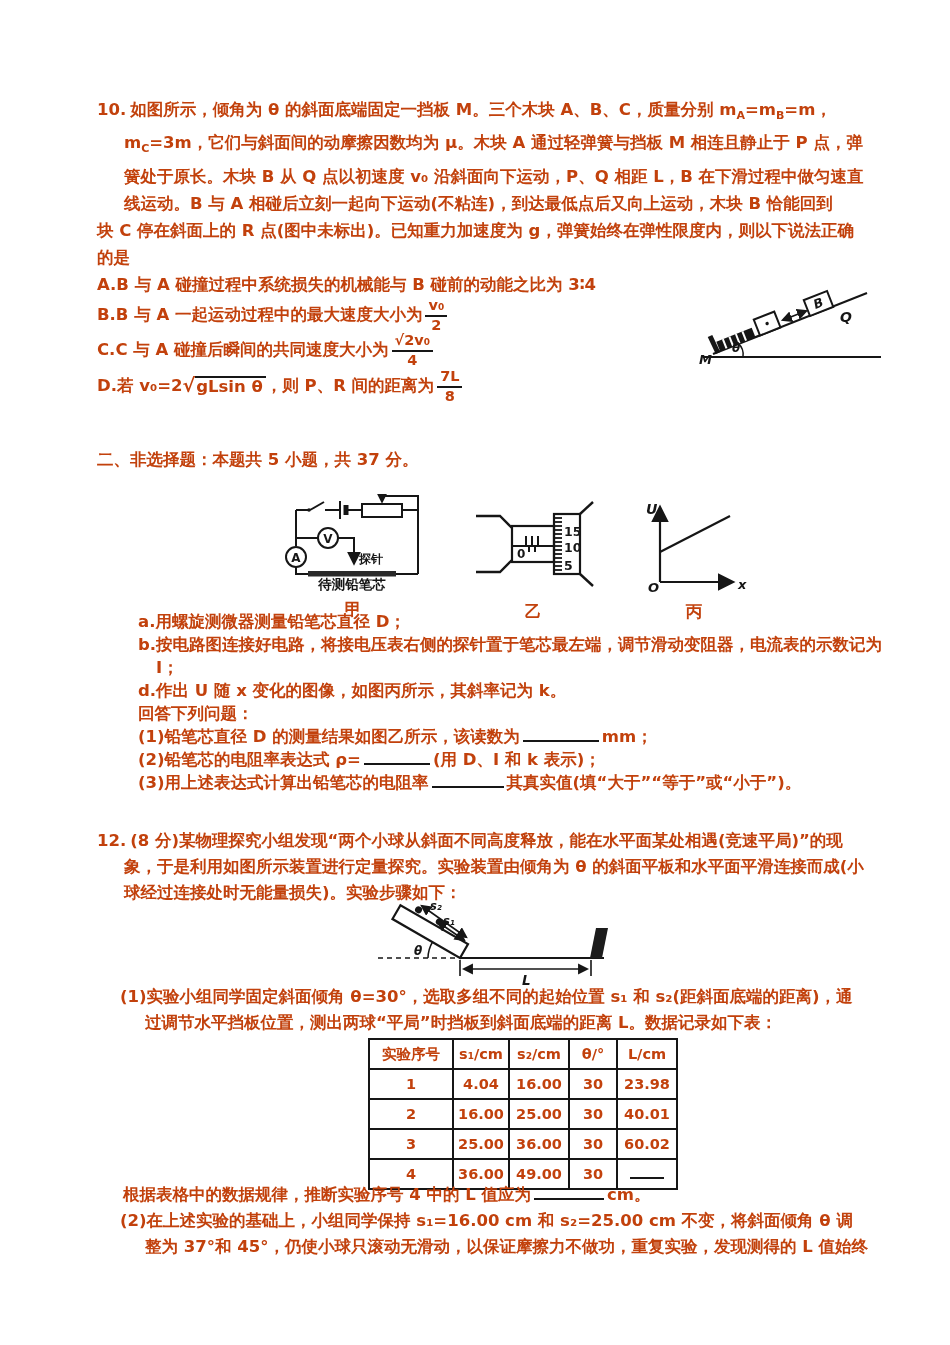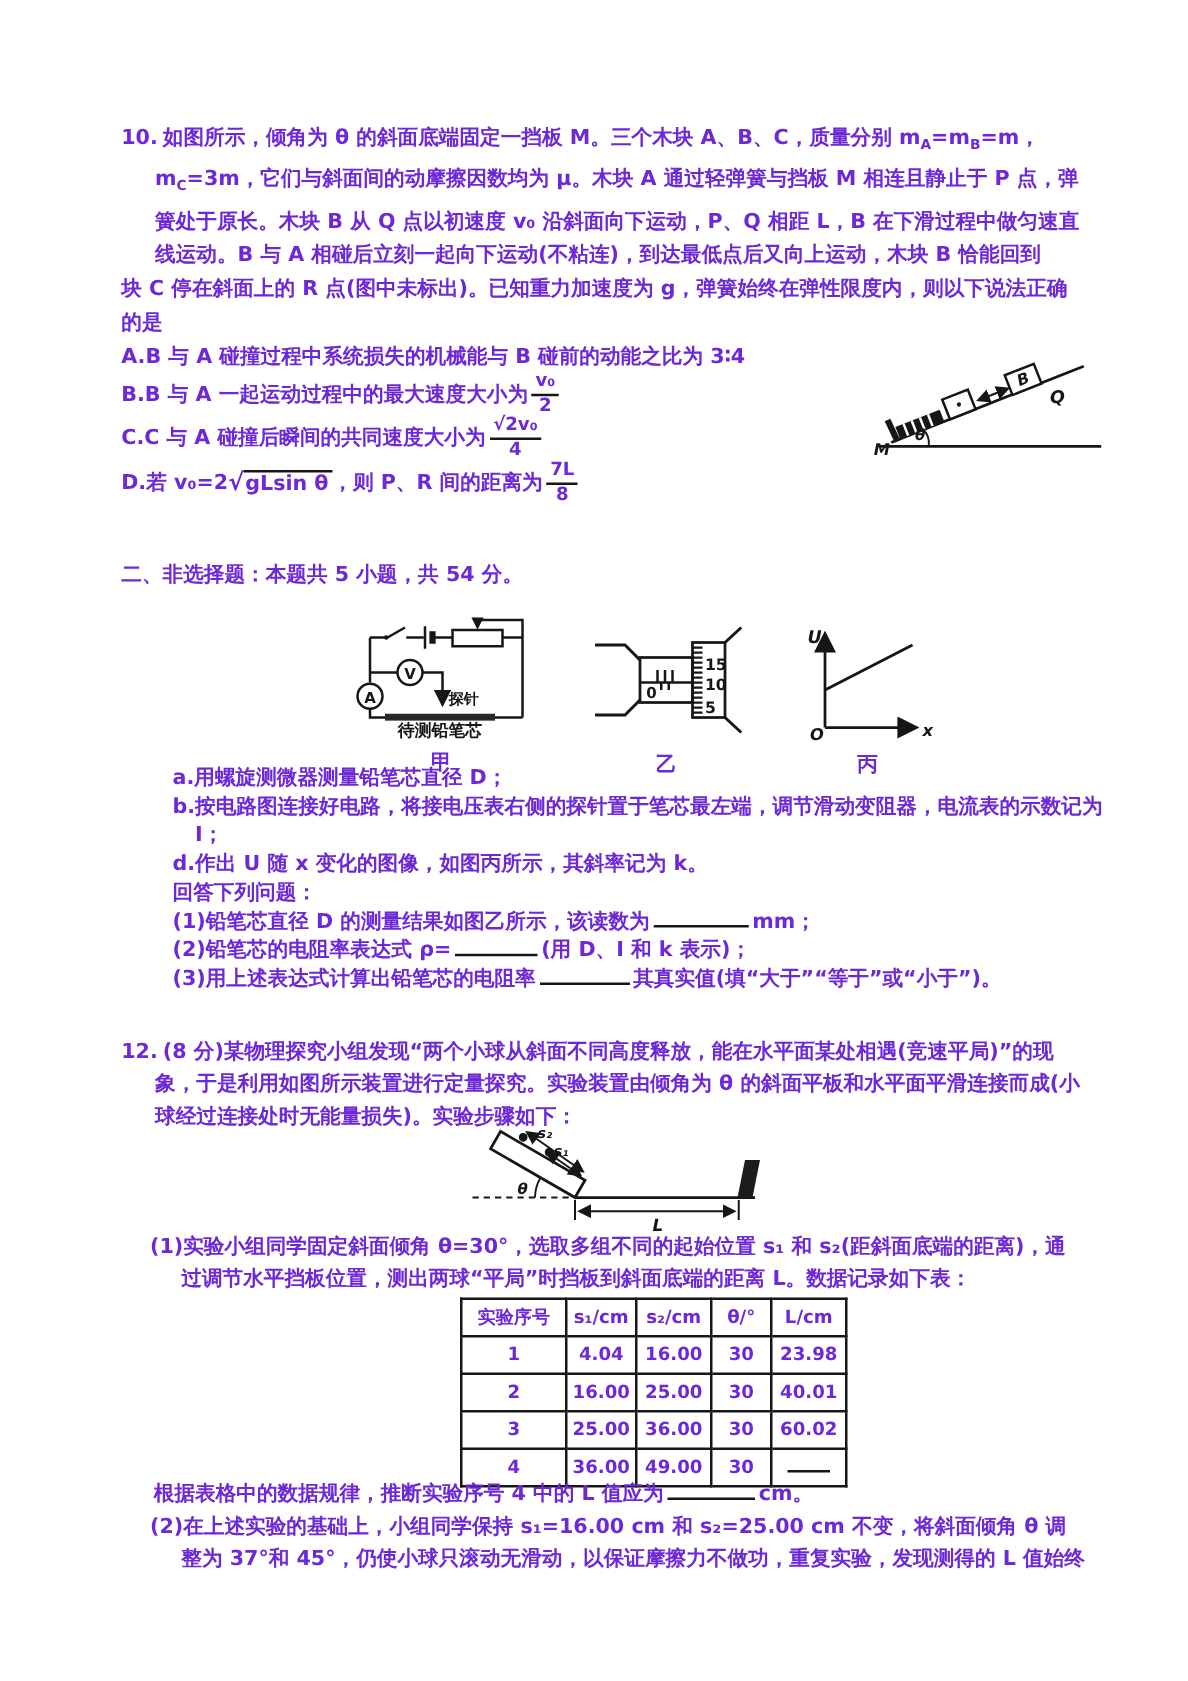--- a/index.html
+++ b/index.html
@@ -1,18 +1,18 @@
 <!DOCTYPE html>
 <html><head>
 <meta charset="utf-8">
 <style>
   html,body { margin:0; padding:0; background:#ffffff; }
   .page {
     position:relative; width:950px; height:1345px; background:#fff;
-    color:#6d28d9; font-family:"DejaVu Sans","Liberation Sans",sans-serif;
+    color:#c2410c; font-family:"DejaVu Sans","Liberation Sans",sans-serif;
     font-weight:700; font-size:16.5px; overflow:hidden;
   }
   .blk { position:absolute; }
   .blk p { margin:0; }
   #q10  { line-height:27px; }
   .hang  { padding-left:27px; text-indent:-27px; }
   .hang2 { padding-left:18px; text-indent:-18px; }
   .hang3 { padding-left:25px; text-indent:-25px; }
   .ind   { margin-left:23px; }
   .qnum { margin-right:4px; }
@@ -93,21 +93,21 @@
       <rect x="0" y="-17" width="25" height="17" fill="#fff" stroke="#161616" stroke-width="2"></rect>
       <text x="12.5" y="-4.5" text-anchor="middle" font-size="12.5" font-style="italic">B</text>
     </g>
     <line x1="86" y1="39" x2="109" y2="30" stroke="#161616" stroke-width="1.6" marker-start="url(#a1)" marker-end="url(#a1)"></line>
     <text x="2" y="83" font-size="13" font-style="italic">M</text>
     <text x="143" y="41" font-size="14" font-style="italic">Q</text>
     <text x="35" y="71" font-size="12" font-style="italic">θ</text>
     <path d="M46 76 A16 16 0 0 0 41 62" fill="none" stroke="#161616" stroke-width="1.5"></path>
   </svg>
 
-  <div class="blk" id="sec2" style="left:97px; top:449px;">二、非选择题：本题共 5 小题，共 54 分。</div>
+  <div class="blk" id="sec2" style="left:97px; top:449px;">二、非选择题：本题共 5 小题，共 37 分。</div>
 
 
   <div id="figrow" style="left:278px; top:494px;">
 
     <figure>
       <svg width="150" height="98" viewBox="0 0 150 98">
         <defs>
           <marker id="a2" viewBox="0 0 10 10" refX="8" refY="5" markerWidth="7" markerHeight="7" orient="auto">
             <path d="M0 0L10 5L0 10z" fill="#161616"></path>
           </marker>

